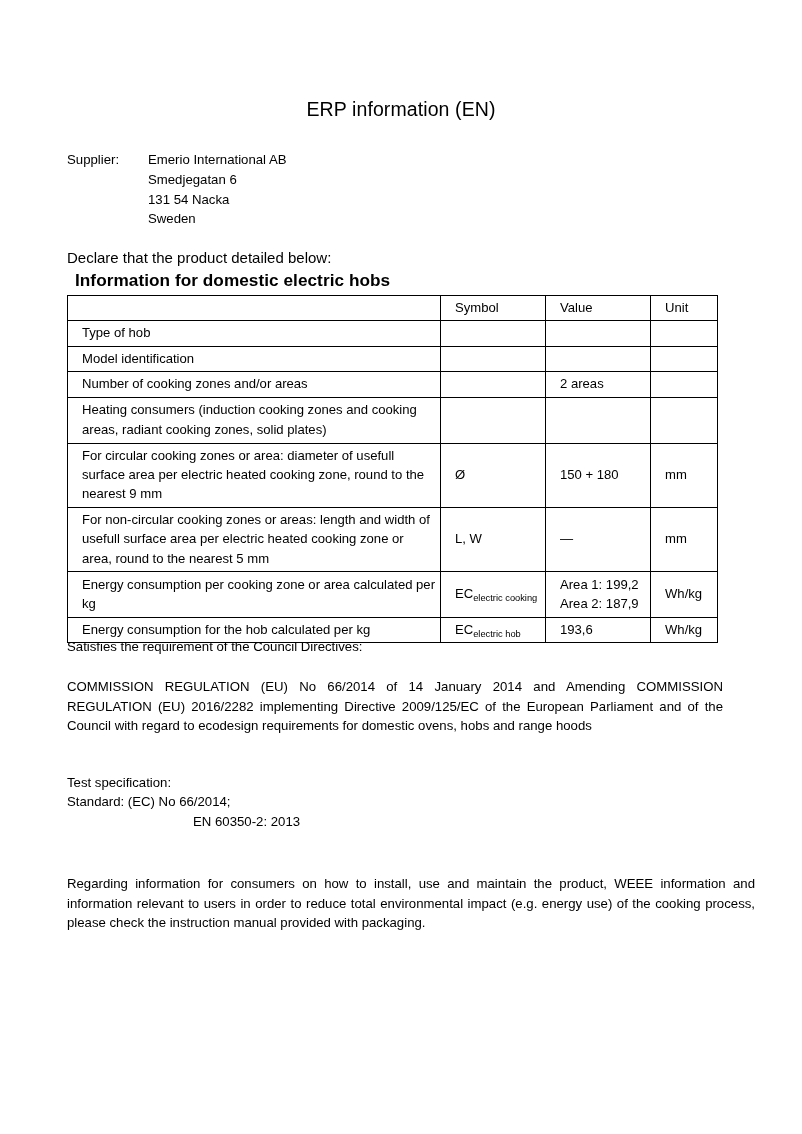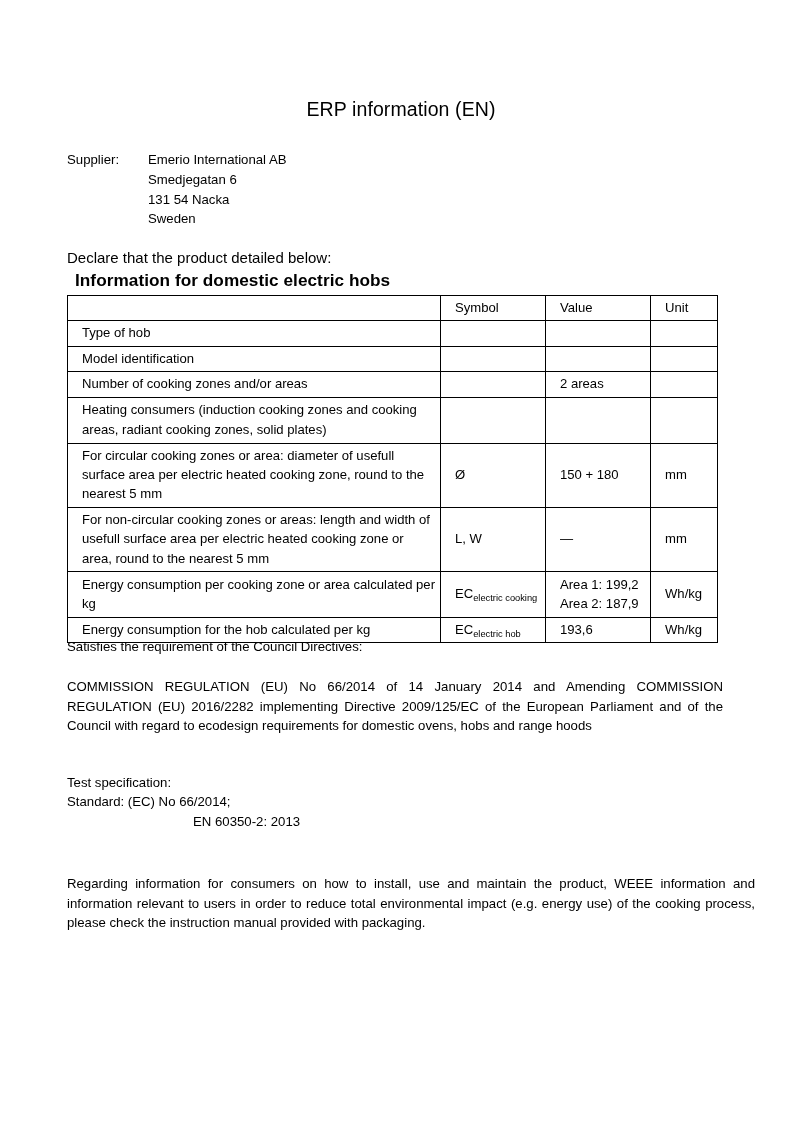--- a/index.html
+++ b/index.html
@@ -219,21 +219,21 @@
         </tr>
 
         <tr class="r-2line">
           <td class="cell-just">Heating consumers (induction cooking zones and cooking areas, radiant cooking zones, solid plates)</td>
           <td></td>
           <td></td>
           <td></td>
         </tr>
 
         <tr class="r-3line">
-          <td>For circular cooking zones or area: diameter of usefull surface area per electric heated cooking zone, round to the nearest 5 mm</td>
+          <td>For circular cooking zones or area: diameter of usefull surface area per electric heated cooking zone, round to the nearest 9 mm</td>
           <td>Ø</td>
           <td class="nowrap">150 + 180</td>
           <td>mm</td>
         </tr>
 
         <tr class="r-3line">
           <td class="cell-just">For non-circular cooking zones or areas: length and width of usefull surface area per electric heated cooking zone or area, round to the nearest 5 mm</td>
           <td>L, W</td>
           <td class="dash">—</td>
           <td>mm</td>

